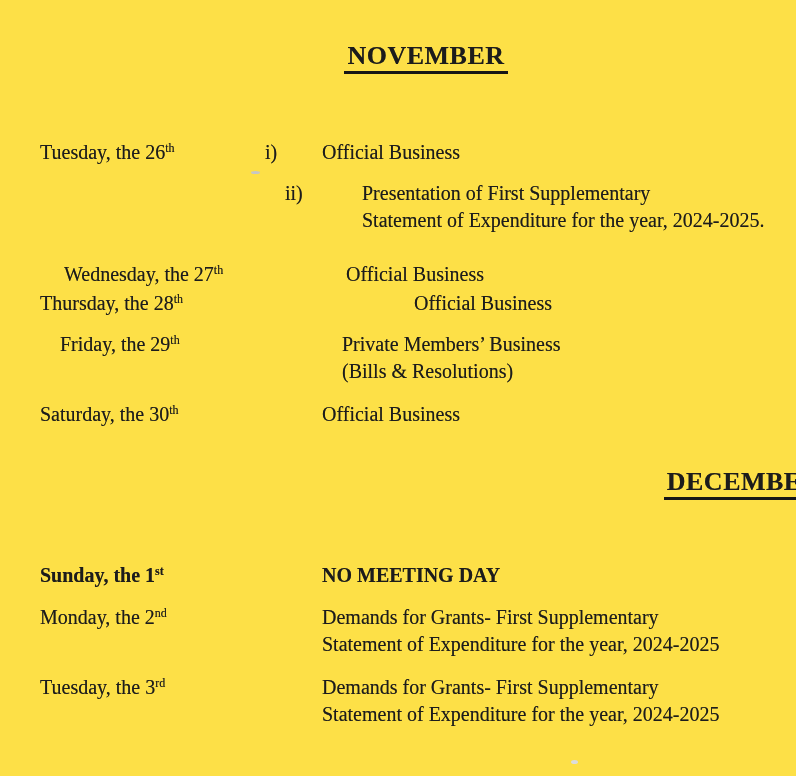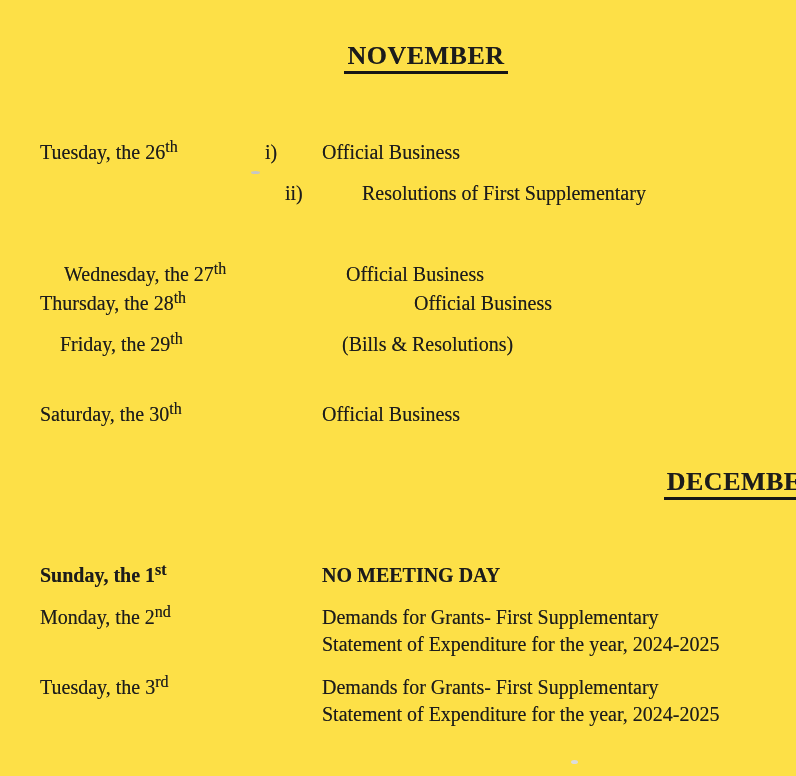--- a/index.html
+++ b/index.html
@@ -54,21 +54,21 @@
   }
   .num-cell {
     width: 57px;
     flex: 0 0 auto;
   }
   .text-cell {
     flex: 1 1 auto;
     max-width: 460px;
   }
   sup.ord {
-    font-size: 16px;
+    font-size: 12px;
     line-height: 0;
     vertical-align: 7px;
     letter-spacing: 0;
   }
   .emphasis {
     font-weight: bold;
   }
 
   
   .speck {
@@ -94,21 +94,22 @@
     <div class="num-cell">i)</div>
     <div class="text-cell">
       <div>Official Business</div>
     </div>
   </div>
 
   <div class="row txt" style="top:180px;gap:20px;">
     <div class="day-cell"></div>
     <div class="num-cell">ii)</div>
     <div class="text-cell">
-      <div>Resolutions of First Supplementary</div>
+      <div>Presentation of First Supplementary</div>
+      <div>Statement of Expenditure for the year, 2024-2025.</div>
     </div>
   </div>
 
   <div class="row txt" style="top:261px;padding-left:24px;">
     <div class="day-cell">
       <span>Wednesday, the 27</span><sup class="ord">th</sup>
     </div>
     <div class="num-cell"></div>
     <div class="text-cell">
       <div>Official Business</div>
@@ -124,20 +125,21 @@
       <div>Official Business</div>
     </div>
   </div>
 
   <div class="row txt" style="top:331px;padding-left:20px;">
     <div class="day-cell">
       <span>Friday, the 29</span><sup class="ord">th</sup>
     </div>
     <div class="num-cell"></div>
     <div class="text-cell">
+      <div>Private Members’ Business</div>
       <div>(Bills &amp; Resolutions)</div>
     </div>
   </div>
 
   <div class="row txt" style="top:401px;">
     <div class="day-cell">
       <span>Saturday, the 30</span><sup class="ord">th</sup>
     </div>
     <div class="num-cell"></div>
     <div class="text-cell">

